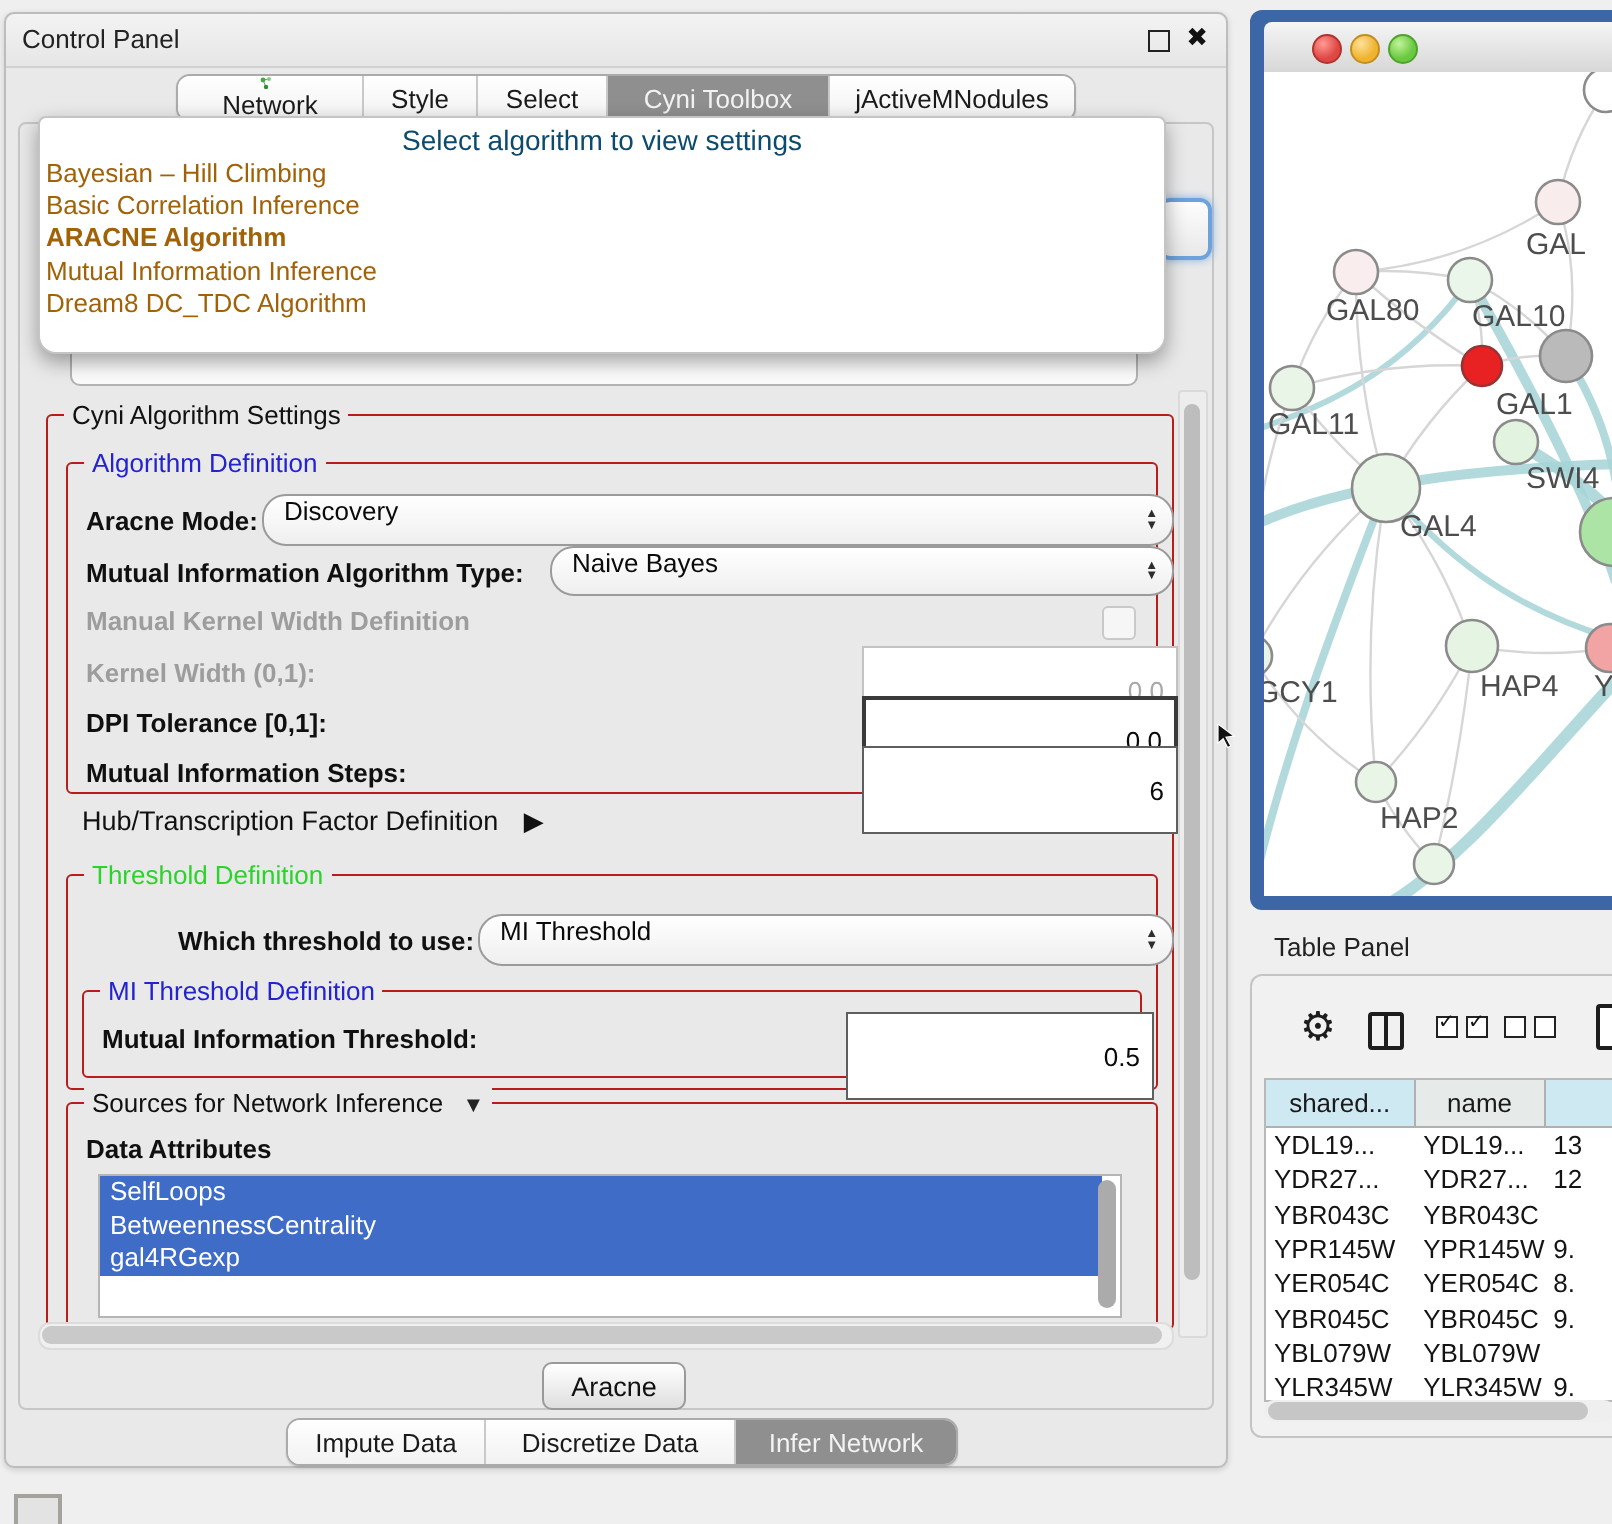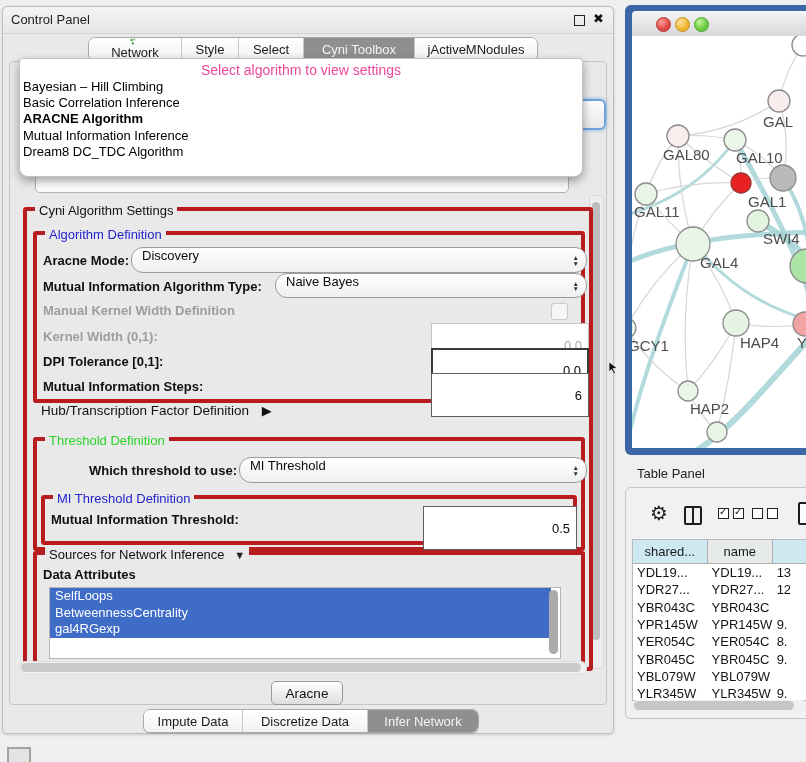--- a/index.html
+++ b/index.html
@@ -23,30 +23,30 @@
 
   
   #cp-inner{left:6px;top:54px;width:596px;height:642px;border:1px solid #c6c6c6;border-radius:4px;background:#e9e9e9;}
 
   
   #hidden-combo{left:32px;top:160px;width:532px;height:24px;border:1px solid #b3b3b3;border-radius:5px;background:#fbfbfb;}
   #blue-spinner{left:576px;top:92px;width:23px;height:27px;border:2px solid #6da2dc;border-radius:6px;background:linear-gradient(#fdfdfd,#e8e8e8);box-shadow:0 0 4px #7fb0e4;}
 
   
   #algo-popup{left:16px;top:51px;width:562px;height:117px;background:#fff;border:1px solid #c4c4c4;border-radius:4px 4px 9px 9px;box-shadow:0 4px 10px rgba(0,0,0,.35);z-index:30;}
-  #algo-prompt{width:100%;text-align:center;font-size:14px;color:#ec4899;margin-top:3px;height:17px;}
-  .dd-item{height:16.2px;line-height:16.2px;font-size:13px;color:#000000;padding-left:3px;white-space:nowrap;}
+  #algo-prompt{width:100%;text-align:center;font-size:14px;color:#0c4a6e;margin-top:3px;height:17px;}
+  .dd-item{height:16.2px;line-height:16.2px;font-size:13px;color:#a16207;padding-left:3px;white-space:nowrap;}
   .dd-item.sel{font-weight:bold;}
 
   
   #settings-panel{left:12px;top:186px;width:588px;height:478px;background:#e9e9e9;}
   #v-scrollbar{left:586px;top:188px;width:13px;height:472px;background:#ededed;border:1px solid #dadada;border-radius:2px;}
   #v-thumb{left:1.5px;top:6px;width:8px;height:438px;background:#bdbdbd;border-radius:5px;}
 
-  .group{position:absolute;border:4px solid #b91c1c;border-radius:3px;}
+  .group{position:absolute;border:1px solid #b91c1c;border-radius:3px;}
   .legend{position:absolute;top:-8px;left:8px;background:#e9e9e9;padding:0 4px;font-size:13px;white-space:nowrap;}
   .legend.blue{color:#2323cf;}
   .legend.green{color:#2bd32b;}
   .legend.black{color:#111;}
 
   .flabel{position:absolute;font-weight:bold;font-size:13px;color:#101010;white-space:nowrap;}
   .flabel.gray{color:#9d9d9d;}
   .plain-label{position:absolute;font-size:13.5px;color:#111;white-space:nowrap;}
 
   .combo{position:absolute;border:1px solid #9b9b9b;border-radius:12px;background:linear-gradient(#ffffff,#efefef);font-size:13px;color:#0a0a0a;display:flex;align-items:flex-start;padding-left:10px;box-shadow:inset 0 1px 0 #fff;}

